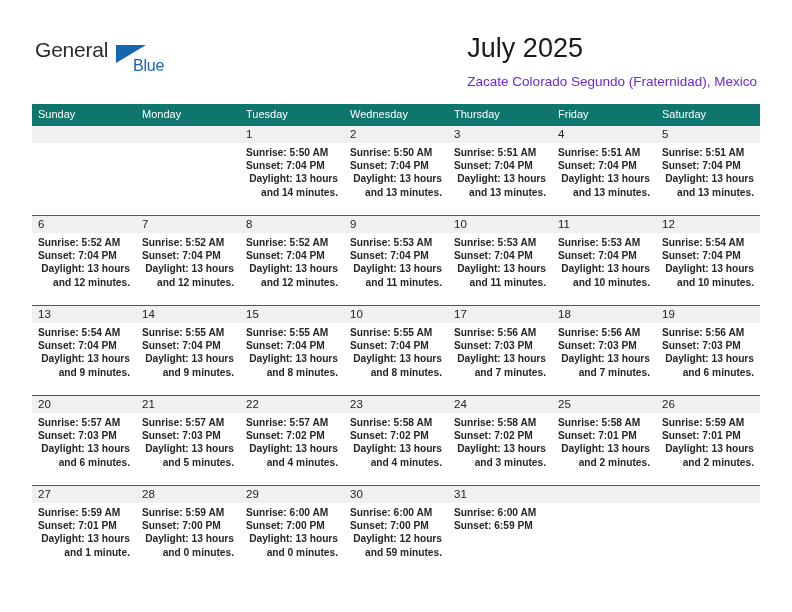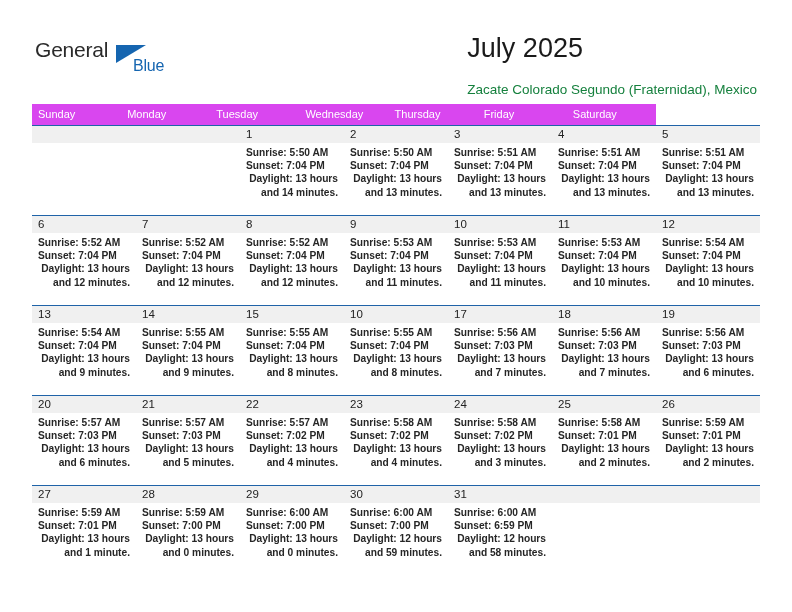--- a/index.html
+++ b/index.html
@@ -74,37 +74,37 @@
   .month-title {
     font-size: 27px;
     color: #1a1a1a;
     line-height: 32px;
     font-weight: normal;
     margin: 0;
     white-space: nowrap;
   }
   .location-title {
     font-size: 13.5px;
-    color: #15803d;
+    color: #6d28d9;
     line-height: 20px;
-    margin-top: 16px;
+    margin-top: 8px;
     white-space: nowrap;
   }
 
   
   .calendar {
     position: absolute;
     left: 32px;
     top: 104px;
     width: 728px;
   }
   .weekday-row {
     display: flex;
-    width: 624px;
-    background: #d946ef;
+    width: 728px;
+    background: #0f766e;
     height: 21px;
   }
   .weekday {
     flex: 1 1 0;
     box-sizing: border-box;
     color: #ffffff;
     font-size: 11px;
     line-height: 21px;
     padding-left: 6px;
     white-space: nowrap;
@@ -438,21 +438,20 @@
               <div>Sunrise: 6:00 AM</div>
               <div>Sunset: 7:00 PM</div>
               <div class="daylight">Daylight: 12 hours and 59 minutes.</div>
             </div>
           </div>
           <div class="day-cell">
             <div class="day-number">31</div>
             <div class="day-info">
               <div>Sunrise: 6:00 AM</div>
               <div>Sunset: 6:59 PM</div>
-              <div class="daylight">Daylight: 12 hours and 58 minutes.</div>
             </div>
           </div>
           <div class="day-cell">
             <div class="day-number"></div>
           </div>
           <div class="day-cell">
             <div class="day-number"></div>
           </div>
         </div>
       </div>

